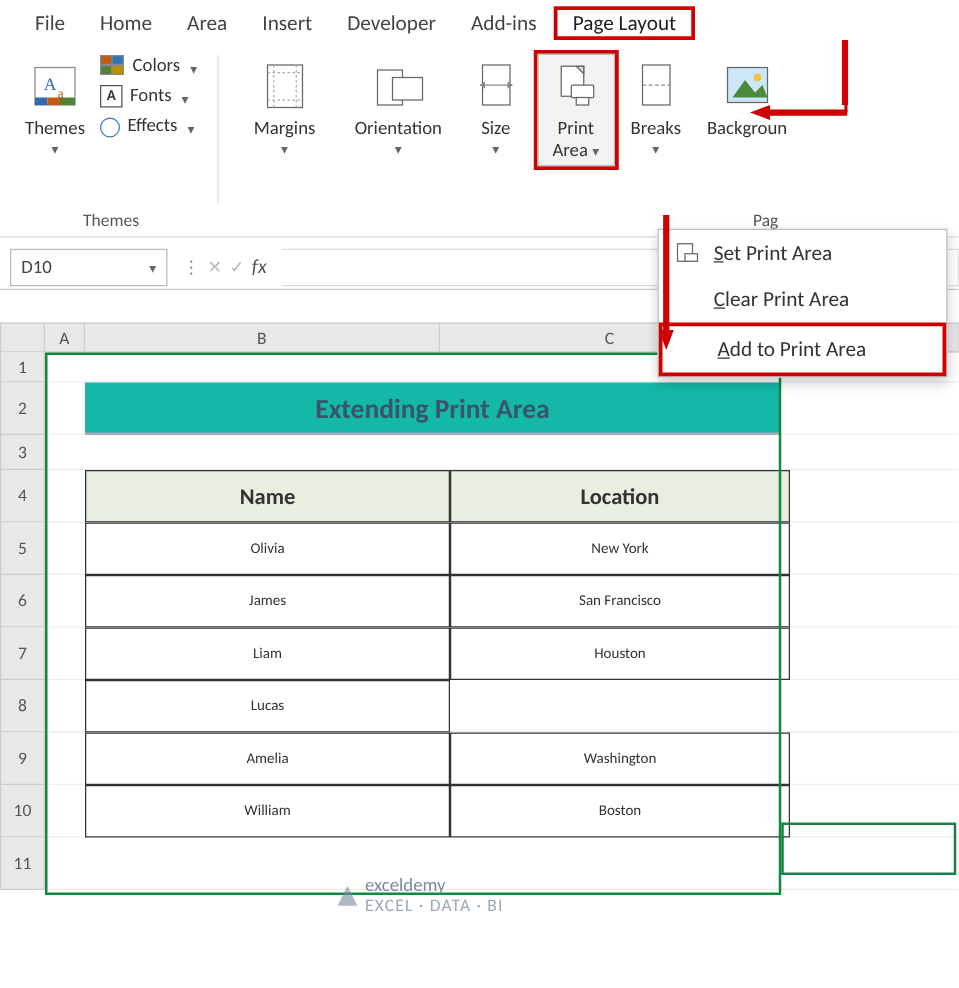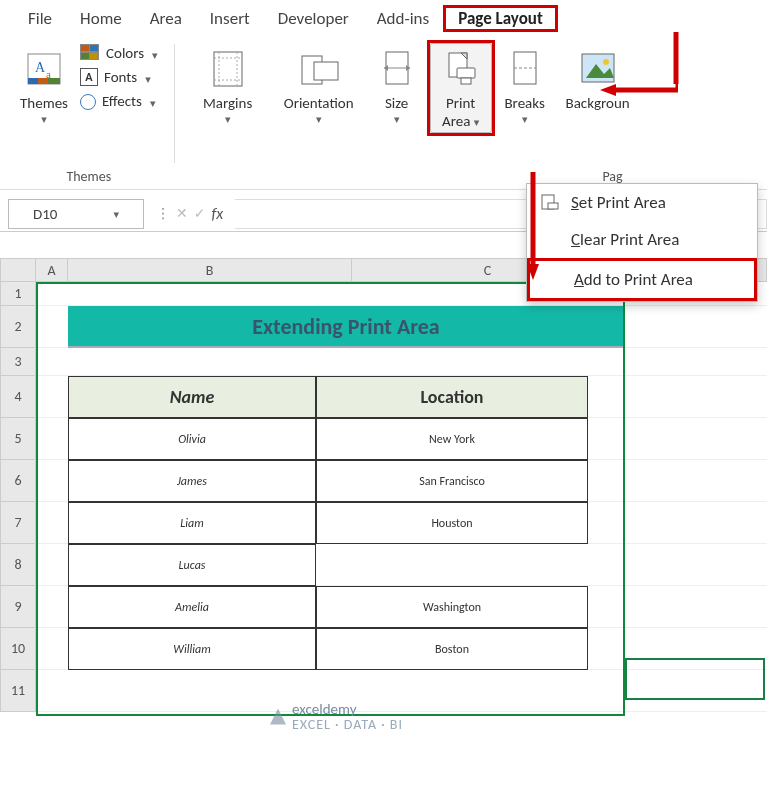--- a/index.html
+++ b/index.html
@@ -19,21 +19,21 @@
     align-items: center;
     gap: 0;
     padding: 4px 6px 2px 14px;
     height: 34px;
     font-size: 17px;
     color: #444;
   }
   .menutab { padding: 2px 14px; cursor: default; }
   .menutab.active {
     border: 3px solid #d00000;
-    font-weight: 700;
+    font-weight: 400;
     color: #222;
     padding: 0 12px;
   }
   
   .ribbon {
     display: flex;
     align-items: stretch;
     padding: 6px 2px 0 10px;
     height: 156px;
     border-bottom: 1px solid #ddd;
@@ -107,23 +107,23 @@
     position: absolute; left: 525px; top: 172px; width: 16px; height: 108px;
     z-index: 60;
   }
   
   .fbar {
     display: flex; align-items: center;
     height: 36px; border-bottom: 1px solid #ccc;
     margin-top: 6px;
   }
   .namebox {
-    width: 136px; height: 30px; border: 1px solid #bbb;
+    width: 126px; height: 30px; border: 1px solid #bbb;
     margin-left: 8px; display: flex; align-items: center;
-    padding: 0 24px; font-size: 15px; color: #444;
+    padding: 0 8px; font-size: 15px; color: #444;
     justify-content: space-between;
   }
   .fbar-sep { display: flex; align-items: center; gap: 6px; color: #888; padding: 0 12px; }
   .fx { font-style: italic; font-size: 16px; color: #555; }
   .finput { flex: 1; height: 30px; border: 1px solid #ddd; border-left: none; }
   
   .grid-area { position: relative; margin-top: 26px; }
   .col-headers { display: flex; height: 24px; }
   .ch {
     background: #e8e8e8; border-right: 1px solid #ccc; border-bottom: 1px solid #ccc;
@@ -142,21 +142,21 @@
   .row.r3 { height: 28px; }
   .rh {
     width: 36px; background: #e8e8e8;
     border-right: 1px solid #ccc; border-bottom: 1px solid #ccc;
     border-left: 1px solid #ccc;
     display: flex; align-items: center; justify-content: center;
     font-size: 14px; color: #555;
   }
   .cell { border-bottom: 1px solid #eee; }
   .cell.A { width: 32px; }
-  .cell.B { width: 248px; font-style: italic; }
+  .cell.B { width: 292px; }
   .cell.C { width: 272px; }
   .cell.D { flex: 1; }
   
   .title-cell {
     width: 556px; height: 42px; background: #14b8a6;
     display: flex; align-items: center; justify-content: center;
     font-size: 22px; font-weight: 700; color: #3a556b;
     border-bottom: 2px solid #aab;
   }
   .th {

